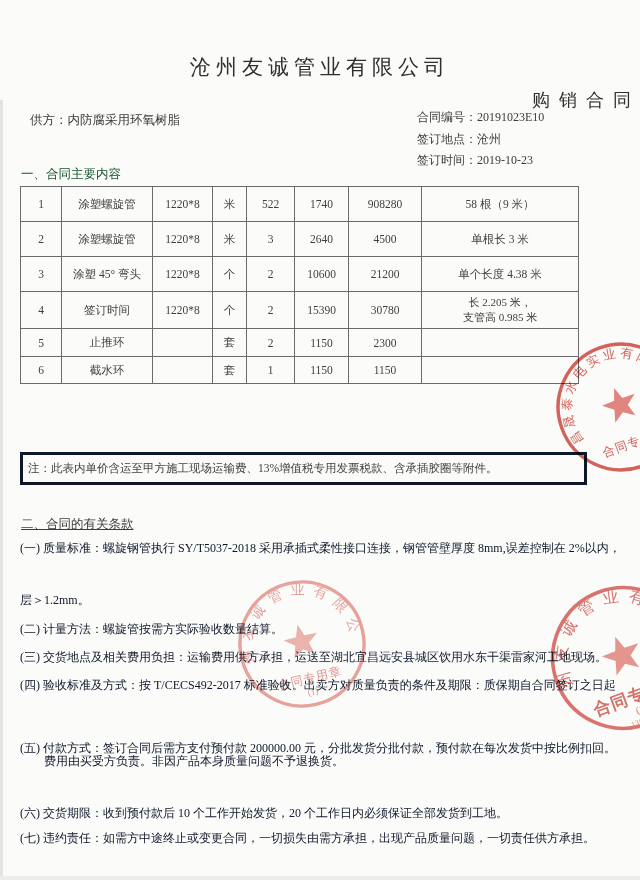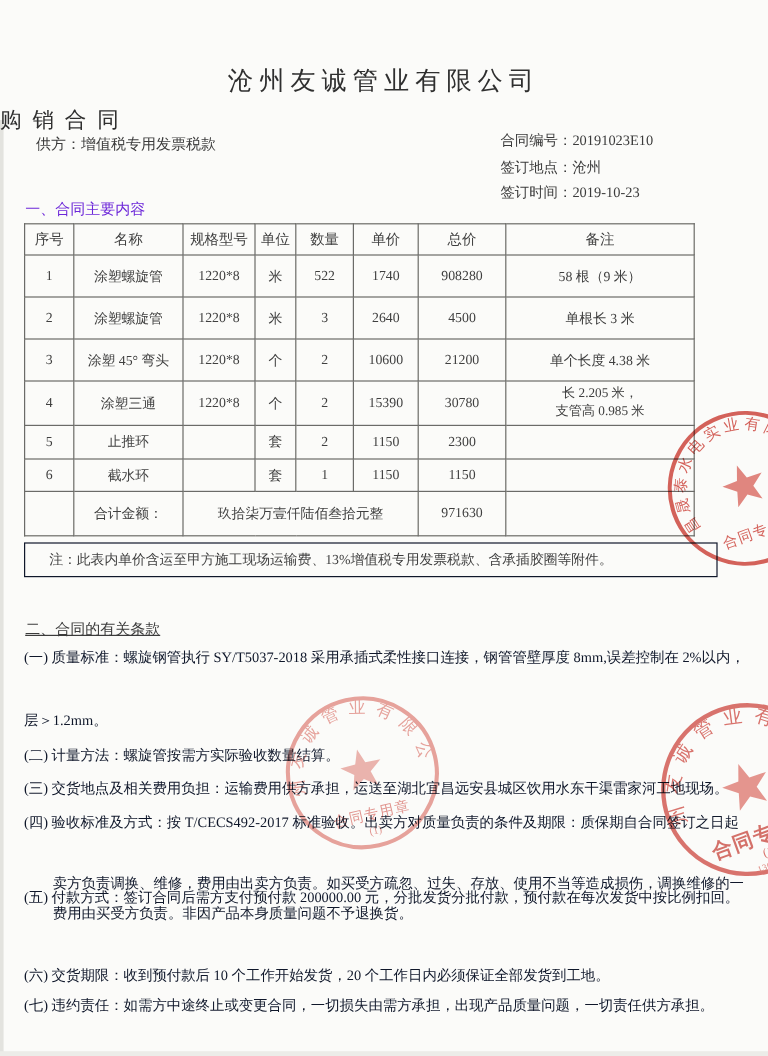--- a/index.html
+++ b/index.html
@@ -7,41 +7,41 @@
     position:relative; width:640px; height:880px; margin:0 auto;
     background:#fbfbf9; overflow:hidden;
     font-family:"Liberation Serif","DejaVu Serif",serif;
     color:#3b3b3b;
   }
   .edge-left { position:absolute; left:0; top:100px; width:3px; height:780px; background:#e3e3df; }
   .edge-bottom { position:absolute; left:0; top:876px; width:640px; height:4px; background:#ececе8; background:#ecece8; }
 
   .abs { position:absolute; white-space:nowrap; }
   .title { left:0; top:53px; width:640px; text-align:center; font-size:21px; letter-spacing:5px; color:#2f2f2f; }
-  .subtitle { left:0; top:88px; width:640px; text-align:left; font-size:18px; letter-spacing:9px; color:#2f2f2f; }
+  .subtitle { left:0; top:88px; width:640px; text-align:right; font-size:18px; letter-spacing:9px; color:#2f2f2f; }
 
   .party { left:30px; font-size:12.5px; }
   .meta { left:417px; font-size:12px; }
-  .sec-head { left:21px; font-size:12.5px; color:#6d28d9; }
+  .sec-head { left:21px; font-size:12.5px; color:#14532d; }
 
   table.items {
     position:absolute; left:20px; top:186px; width:558px;
     border-collapse:collapse; table-layout:fixed;
     font-size:11.5px; color:#3f3f3f;
   }
   table.items td, table.items th {
     border:1px solid #6b6b68; text-align:center; vertical-align:middle;
     font-weight:normal; padding:0 2px; overflow:hidden;
   }
   table.items th { font-size:12px; }
   .preline { white-space:pre-line; line-height:1.35; font-size:11px; }
   .note-box {
     position:absolute; left:20px; top:452px; width:556px; height:27px;
-    border:1px solid #0f172a; font-size:11.5px; color:#3f3f3f;
-    display:flex; align-items:center; padding-left:20px; white-space:nowrap;
+    border:3px solid #0f172a; font-size:11.5px; color:#3f3f3f;
+    display:flex; align-items:center; padding-left:5px; white-space:nowrap;
   }
   .attach { left:21px; top:489px; font-size:12px; }
   .sec2-head { left:21px; top:516px; font-size:12.5px;text-decoration:underline; }
   .clause { left:20px; font-size:12px; color:#0f172a; }
   .clause.ind1 { left:36px; }
   .clause.ind2 { left:44px; }
 
   .seal { position:absolute; mix-blend-mode:multiply; pointer-events:none; }
   .seal svg { overflow:visible; }
   .seal-co-a { fill:#cf4038; font-size:12.5px; letter-spacing:3.5px; }
@@ -55,48 +55,38 @@
 </head>
 <body>
 
 <div class="page">
   <div class="edge-left"></div>
   <div class="edge-bottom"></div>
 
   <div class="abs title">沧州友诚管业有限公司</div>
   <div class="abs subtitle">购销合同</div>
 
-  <div class="abs party" style="top:112px">供方：增值税专用发票税款</div>
+  <div class="abs party" style="top:112px">供方：内防腐采用环氧树脂</div>
   <div class="abs meta" style="top:109px">合同编号：20191023E10</div>
   <div class="abs meta" style="top:131px">签订地点：沧州</div>
   <div class="abs meta" style="top:152px">签订时间：2019-10-23</div>
   <div class="abs sec-head" style="top:166px">一、合同主要内容</div>
 
   <table class="items">
     <colgroup>
       <col style="width:41px">
         <col style="width:91px">
         <col style="width:60px">
         <col style="width:34px">
       <col style="width:48px">
         <col style="width:54px">
         <col style="width:73px">
         <col style="width:157px">
     </colgroup>
     <tbody>
-        <tr style="height:26px">
-      <th>序号</th>
-      <th>名称</th>
-      <th>规格型号</th>
-      <th>单位</th>
-      <th>数量</th>
-      <th>单价</th>
-      <th>总价</th>
-      <th>备注</th>
-    </tr>
     <tr style="height:35px">
       <td>1</td>
       <td>涂塑螺旋管</td>
       <td>1220*8</td>
       <td>米</td>
       <td>522</td>
       <td>1740</td>
       <td>908280</td>
       <td>58 根（9 米）</td>
     </tr>
@@ -115,21 +105,21 @@
       <td>涂塑 45° 弯头</td>
       <td>1220*8</td>
       <td>个</td>
       <td>2</td>
       <td>10600</td>
       <td>21200</td>
       <td>单个长度 4.38 米</td>
     </tr>
     <tr style="height:37px">
       <td>4</td>
-      <td>涂塑三通</td>
+      <td>签订时间</td>
       <td>1220*8</td>
       <td>个</td>
       <td>2</td>
       <td>15390</td>
       <td>30780</td>
       <td class="preline">长 2.205 米，
 支管高 0.985 米</td>
     </tr>
     <tr style="height:28px">
       <td>5</td>
@@ -142,41 +132,33 @@
       <td></td>
     </tr>
     <tr style="height:27px">
       <td>6</td>
       <td>截水环</td>
       <td></td>
       <td>套</td>
       <td>1</td>
       <td>1150</td>
       <td>1150</td>
-      <td></td>
-    </tr>
-    <tr style="height:37px">
-      <td></td>
-      <td>合计金额：</td>
-      <td colspan="4">玖拾柒万壹仟陆佰叁拾元整</td>
-      <td>971630</td>
       <td></td>
     </tr>
   </tbody>
     </table>
 
   <div class="note-box">注：此表内单价含运至甲方施工现场运输费、13%增值税专用发票税款、含承插胶圈等附件。</div>
   <div class="abs sec2-head">二、合同的有关条款</div>
 
   <div class="abs clause" style="top:540px">(一) 质量标准：螺旋钢管执行 SY/T5037-2018 采用承插式柔性接口连接，钢管管壁厚度 8mm,误差控制在 2%以内，</div>
   <div class="abs clause" style="top:592px">层＞1.2mm。</div>
   <div class="abs clause" style="top:621px">(二) 计量方法：螺旋管按需方实际验收数量结算。</div>
   <div class="abs clause" style="top:649px">(三) 交货地点及相关费用负担：运输费用供方承担，运送至湖北宜昌远安县城区饮用水东干渠雷家河工地现场。</div>
   <div class="abs clause" style="top:677px">(四) 验收标准及方式：按 T/CECS492-2017 标准验收。出卖方对质量负责的条件及期限：质保期自合同签订之日起</div>
-  <div class="abs clause ind2" style="top:728px">卖方负责调换、维修，费用由出卖方负责。如买受方疏忽、过失、存放、使用不当等造成损伤，调换维修的一</div>
   <div class="abs clause ind2" style="top:753px">费用由买受方负责。非因产品本身质量问题不予退换货。</div>
   <div class="abs clause" style="top:740px">(五) 付款方式：签订合同后需方支付预付款 200000.00 元，分批发货分批付款，预付款在每次发货中按比例扣回。</div>
   <div class="abs clause" style="top:805px">(六) 交货期限：收到预付款后 10 个工作开始发货，20 个工作日内必须保证全部发货到工地。</div>
   <div class="abs clause" style="top:830px">(七) 违约责任：如需方中途终止或变更合同，一切损失由需方承担，出现产品质量问题，一切责任供方承担。</div>
 
   <div class="seal" style="left:545px; top:331px; width:152px; height:152px; transform:rotate(-20deg); opacity:.82">
     <svg viewBox="0 0 150 150" width="152" height="152">
       <defs>
           <path id="arcA" d="M 32.6 99.5 A 49 49 0 1 1 117.4 99.5" fill="none"></path>
         </defs>

